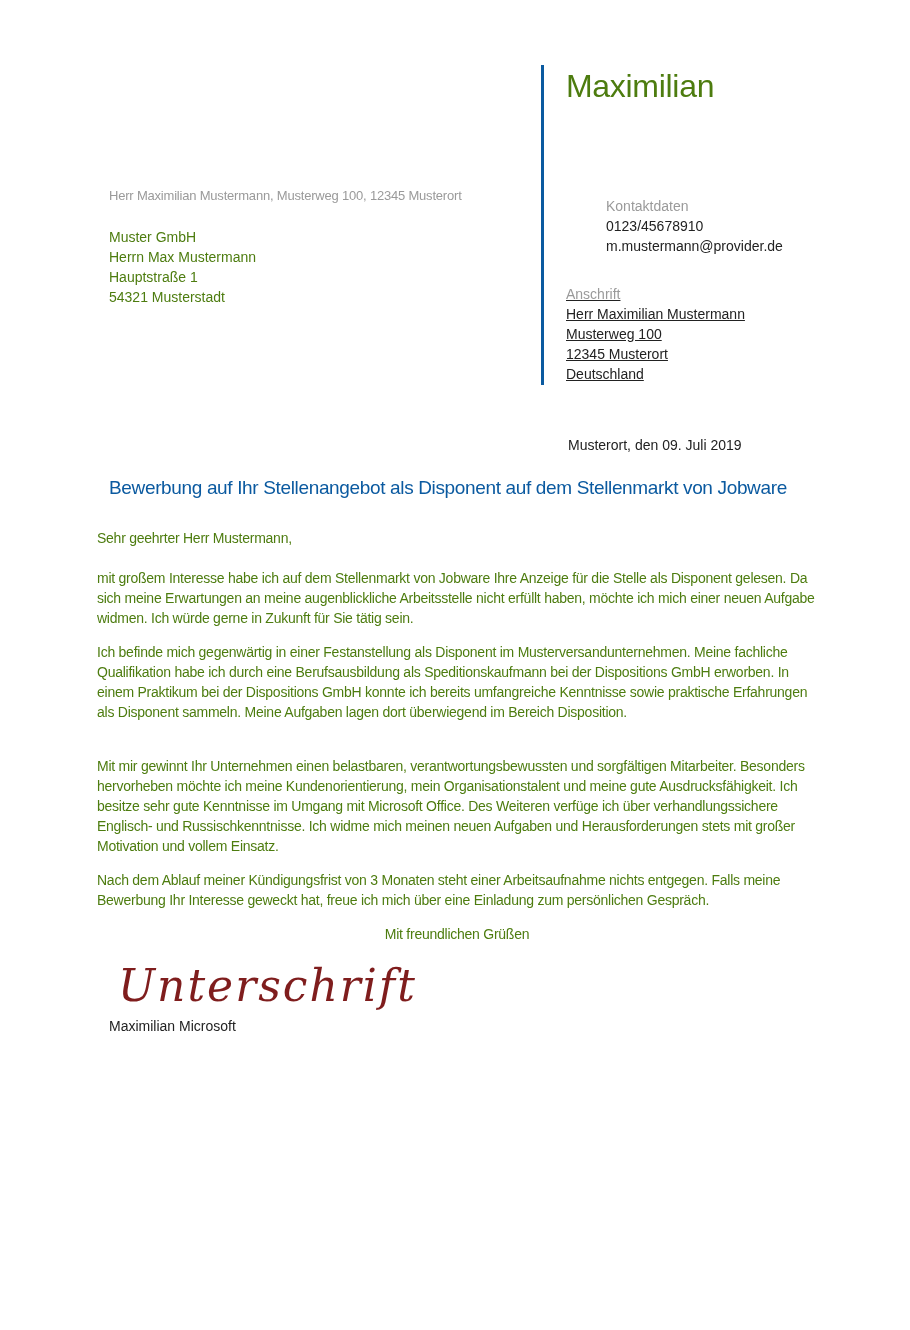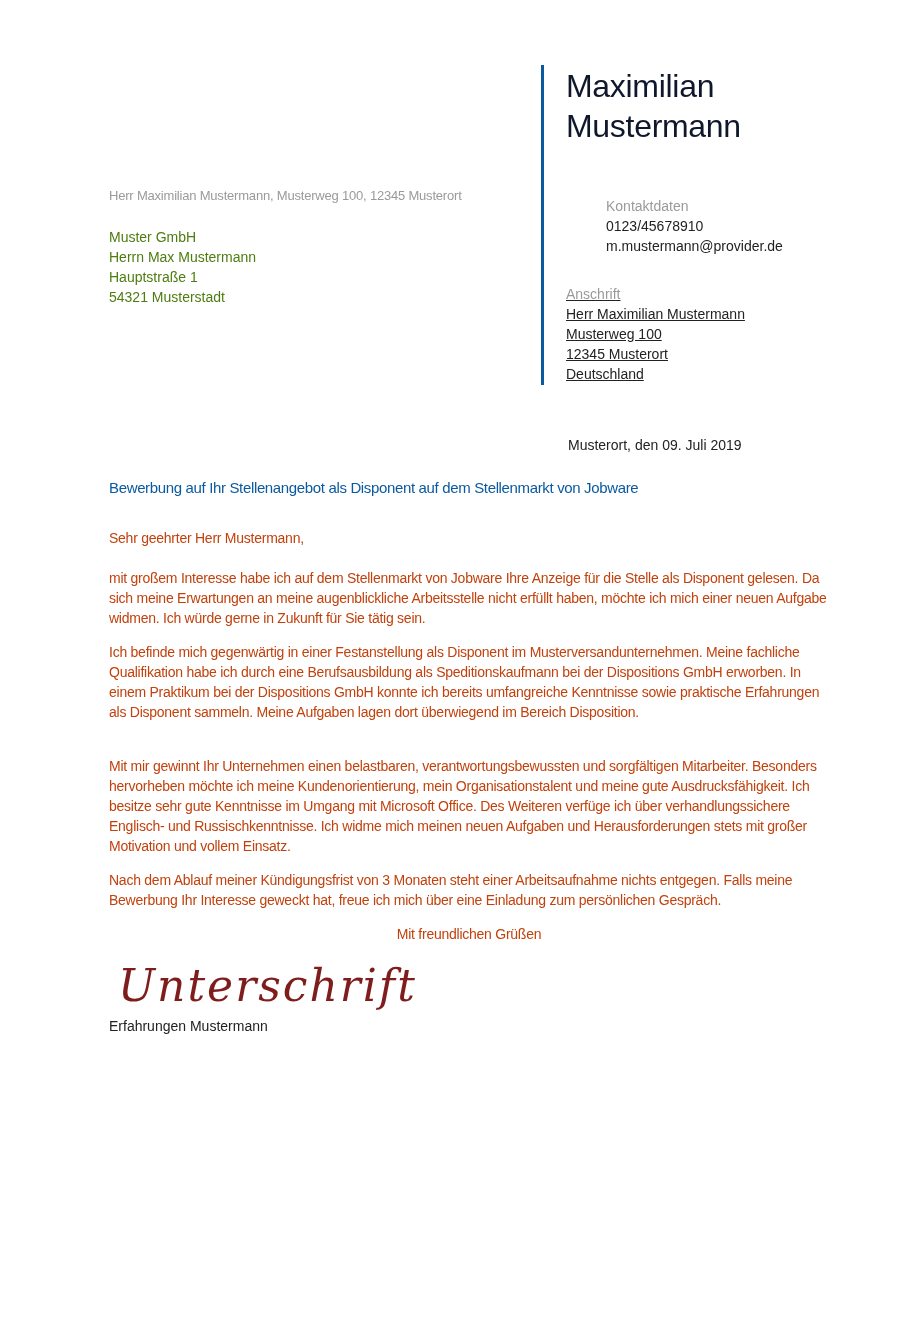--- a/index.html
+++ b/index.html
@@ -7,64 +7,63 @@
       width: 910px; height: 1330px; position: relative; overflow: hidden;
       font-family: "Liberation Sans", sans-serif;
       color: #222222;
     }
     .abs { position: absolute; }
     .sidebar-bar {
       position: absolute; left: 541px; top: 65px; width: 3px; height: 320px;
       background: #0b5aa0;
     }
     .name {
-      left: 566px; top: 66px; color: #0f172a;
+      left: 566px; top: 66px; color: #4d7c0f;
       font-size: 32px; line-height: 40px; letter-spacing: -0.3px;
     }
     .name div { white-space: nowrap; }
     .sender-line {
       left: 109px; top: 188px; font-size: 13px; color: #9a9a9a;
       white-space: nowrap; letter-spacing: -0.2px;
     }
     .recipient {
       left: 109px; top: 227px; font-size: 14px; line-height: 20px; color: #4d7c0f;
     }
     .recipient div, .side-block div { white-space: nowrap; }
     .side-block {
       left: 566px; font-size: 14px; line-height: 20px; color: #222;
     }
     .side-label { color: #9a9a9a; }
     .date {
       left: 568px; top: 427px; font-size: 14px; line-height: 20px; white-space: nowrap; margin-top: 8px;
     }
     .subject {
-      left: 109px; top: 476px; font-size: 15px; line-height: 24px; color: #0b5aa0;
+      left: 109px; top: 476px; font-size: 19px; line-height: 24px; color: #0b5aa0;
       white-space: nowrap; letter-spacing: -0.35px;
     }
     .body-text {
-      left: 109px; width: 720px; font-size: 14px; line-height: 20px; color: #c2410c;
+      left: 97px; width: 720px; font-size: 14px; line-height: 20px; color: #4d7c0f;
       letter-spacing: -0.25px;
     }
     .body-text p { margin: 0; }
     .signature {
       left: 118px; top: 960px; font-family: "DejaVu Serif", serif; font-style: italic;
       font-size: 44px; color: #7f1d1d; letter-spacing: 2px; white-space: nowrap;
     }
     .signer {
       left: 109px; top: 1016px; font-size: 14px; line-height: 20px; white-space: nowrap;
     }
   </style>
 </head>
 <body>
 
 <div class="sidebar-bar"></div>
 
 <div class="abs name">
   <div>Maximilian</div>
-  <div>Mustermann</div>
 </div>
 
 <div class="abs sender-line">Herr Maximilian Mustermann, Musterweg 100, 12345 Musterort</div>
 
 <div class="abs recipient">
   <div>Muster GmbH</div>
   <div>Herrn Max Mustermann</div>
   <div>Hauptstraße 1</div>
   <div>54321 Musterstadt</div>
 </div>
@@ -99,13 +98,13 @@
   <p>Mit mir gewinnt Ihr Unternehmen einen belastbaren, verantwortungsbewussten und sorgfältigen Mitarbeiter. Besonders hervorheben möchte ich meine Kundenorientierung, mein Organisationstalent und meine gute Ausdrucksfähigkeit. Ich besitze sehr gute Kenntnisse im Umgang mit Microsoft Office. Des Weiteren verfüge ich über verhandlungssichere Englisch- und Russischkenntnisse. Ich widme mich meinen neuen Aufgaben und Herausforderungen stets mit großer Motivation und vollem Einsatz.</p>
 </div>
 <div class="abs body-text" style="top:870px;">
   <p>Nach dem Ablauf meiner Kündigungsfrist von 3 Monaten steht einer Arbeitsaufnahme nichts entgegen. Falls meine Bewerbung Ihr Interesse geweckt hat, freue ich mich über eine Einladung zum persönlichen Gespräch.</p>
 </div>
 
 <div class="abs body-text" style="top:924px;text-align:center;">Mit freundlichen Grüßen</div>
 
 <div class="abs signature">Unterschrift</div>
 
-<div class="abs signer">Erfahrungen Mustermann</div>
+<div class="abs signer">Maximilian Microsoft</div>
 
 </body></html>

